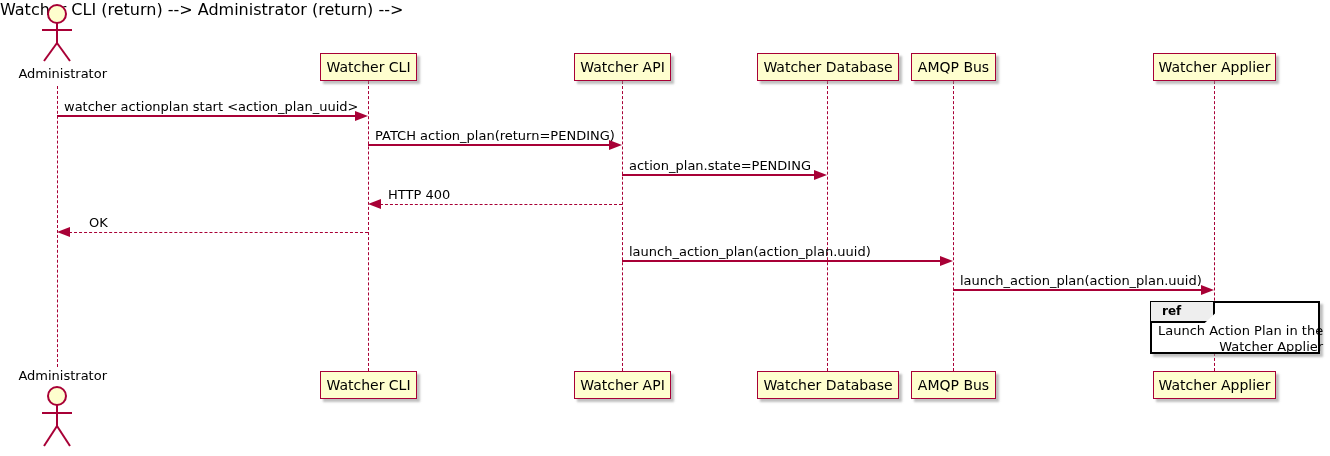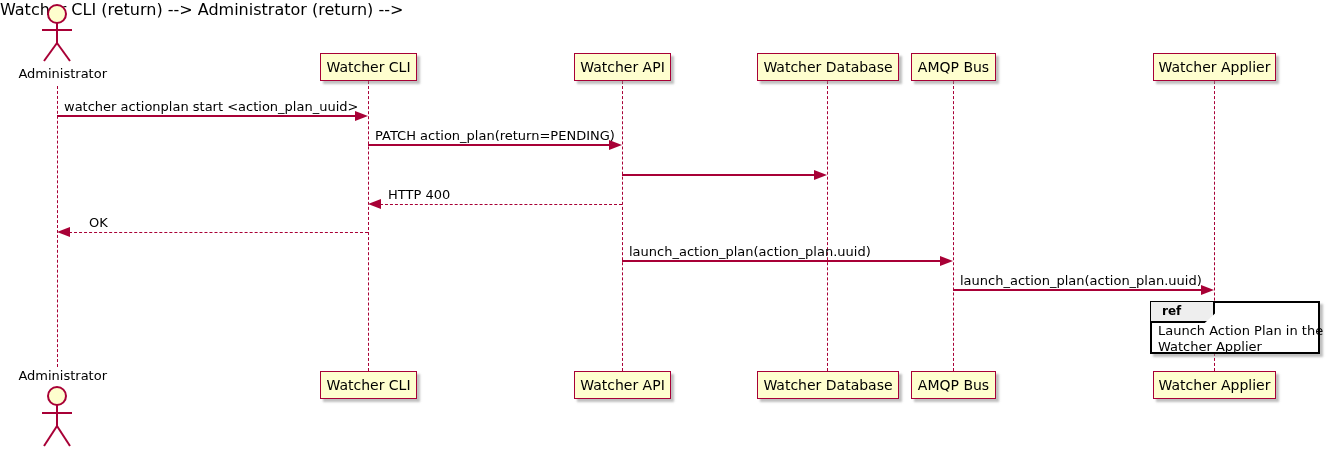--- a/index.html
+++ b/index.html
@@ -97,20 +97,21 @@
     font-size: 12px;
     font-weight: bold;
     z-index: 6;
   }
   .ref-body {
     position: absolute;
     left: 6px; top: 20px;
     font-size: 13px;
     line-height: 16px;
     white-space: nowrap;
+    text-align: right;
   }
 </style>
 </head>
 <body>
 
 <div id="stage">
 
   
   <div class="lifeline" style="left:57px; top:86px; height:281px;"></div>
   <div class="lifeline" style="left:368px; top:81px; height:290px;"></div>
@@ -153,20 +154,21 @@
   <span class="mlabel" style="left:64px; top:99px;">watcher actionplan start &lt;action_plan_uuid&gt;</span>
   <div class="mline" style="left:57px; top:115px; width:300px;"></div>
   <div class="arr right" style="left:355px; top:111px;"></div>
 
   
   <span class="mlabel" style="left:375px; top:128px;">PATCH action_plan(return=PENDING)</span>
   <div class="mline" style="left:368px; top:144px; width:243px;"></div>
   <div class="arr right" style="left:609px; top:140px;"></div>
 
   
+  <span class="mlabel" style="left:629px; top:158px;">action_plan.state=PENDING</span>
   <div class="mline" style="left:622px; top:174px; width:194px;"></div>
   <div class="arr right" style="left:814px; top:170px;"></div>
 
    Watcher CLI (return) --&gt;
   <span class="mlabel" style="left:388px; top:187px;">HTTP 400</span>
   <div class="mline dashed" style="left:380px; top:204px; width:242px;"></div>
   <div class="arr left" style="left:368px; top:199px;"></div>
 
    Administrator (return) --&gt;
   <span class="mlabel" style="left:89px; top:215px;">OK</span>

